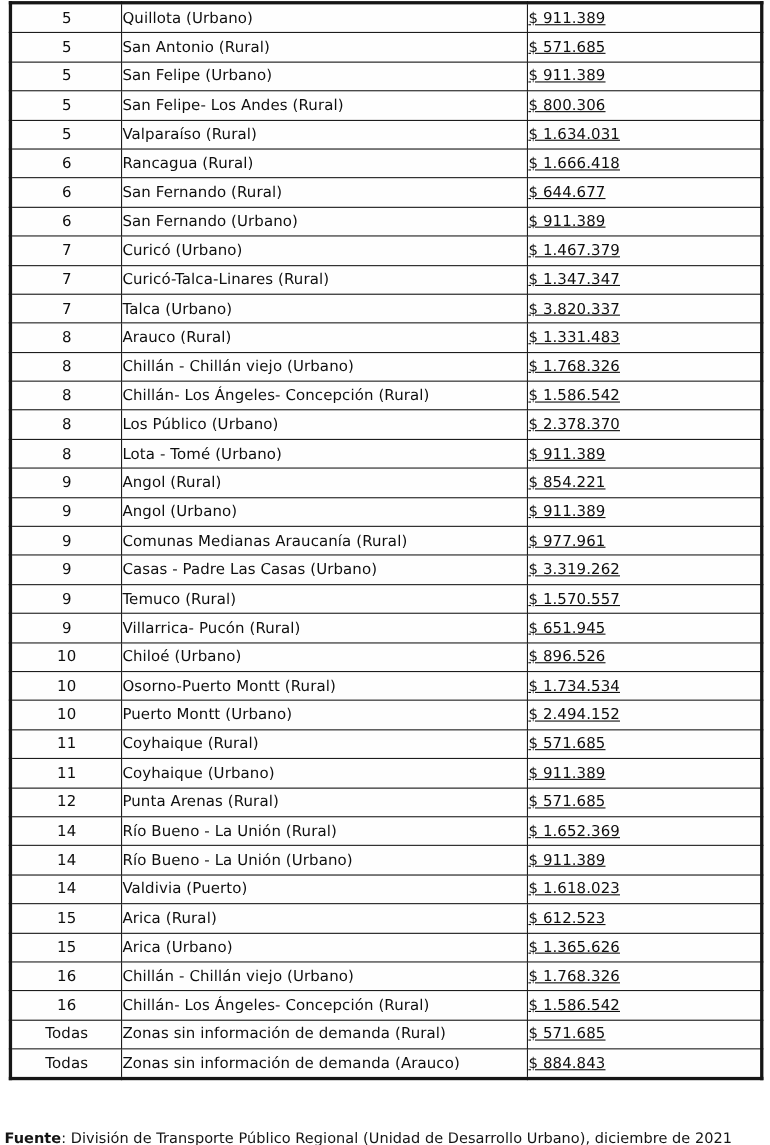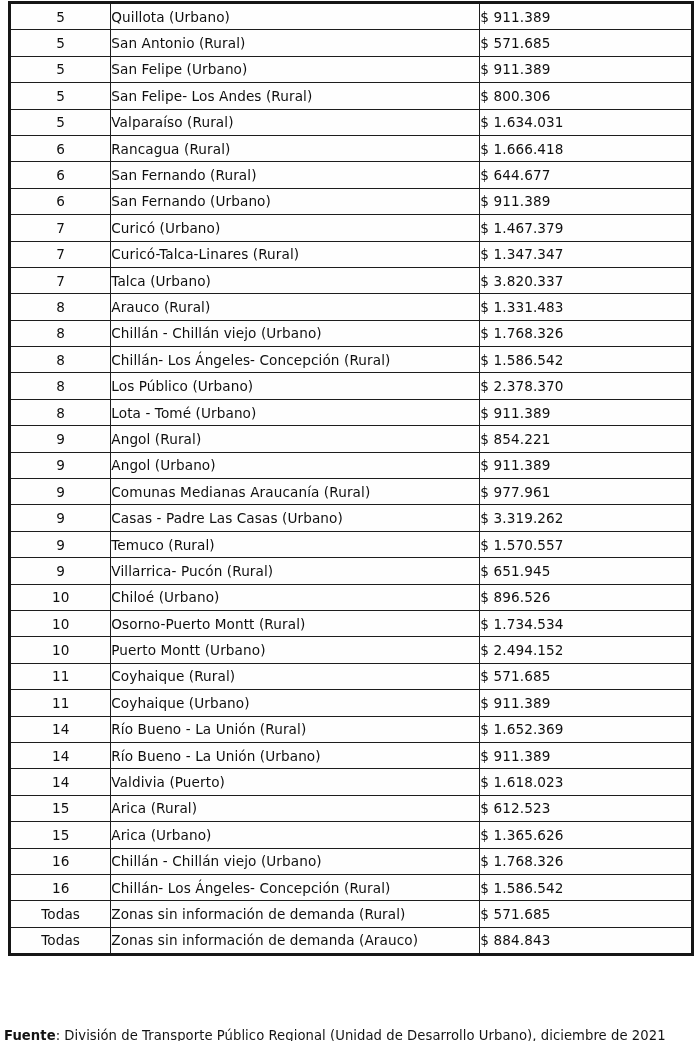--- a/index.html
+++ b/index.html
@@ -42,20 +42,21 @@
     width: 99px;
     text-align: center;
   }
   td.col-zone {
     width: 367px;
     padding-left: 9px;
   }
   td.col-amount {
     width: 210px;
     padding-left: 8px;
+    text-decoration: underline;
   }
   .footer {
     position: absolute;
     left: 4px;
     top: 1015px;
     width: 694px;
     font-size: 13.2px;
     letter-spacing: 0.05px;
     color: #141414;
     white-space: nowrap;
@@ -199,20 +200,25 @@
           <td class="col-region">11</td>
           <td class="col-zone">Coyhaique (Rural)</td>
           <td class="col-amount">$ 571.685</td>
         </tr>
         <tr>
           <td class="col-region">11</td>
           <td class="col-zone">Coyhaique (Urbano)</td>
           <td class="col-amount">$ 911.389</td>
         </tr>
         <tr>
+          <td class="col-region">12</td>
+          <td class="col-zone">Punta Arenas (Rural)</td>
+          <td class="col-amount">$ 571.685</td>
+        </tr>
+        <tr>
           <td class="col-region">14</td>
           <td class="col-zone">Río Bueno - La Unión (Rural)</td>
           <td class="col-amount">$ 1.652.369</td>
         </tr>
         <tr>
           <td class="col-region">14</td>
           <td class="col-zone">Río Bueno - La Unión (Urbano)</td>
           <td class="col-amount">$ 911.389</td>
         </tr>
         <tr>

